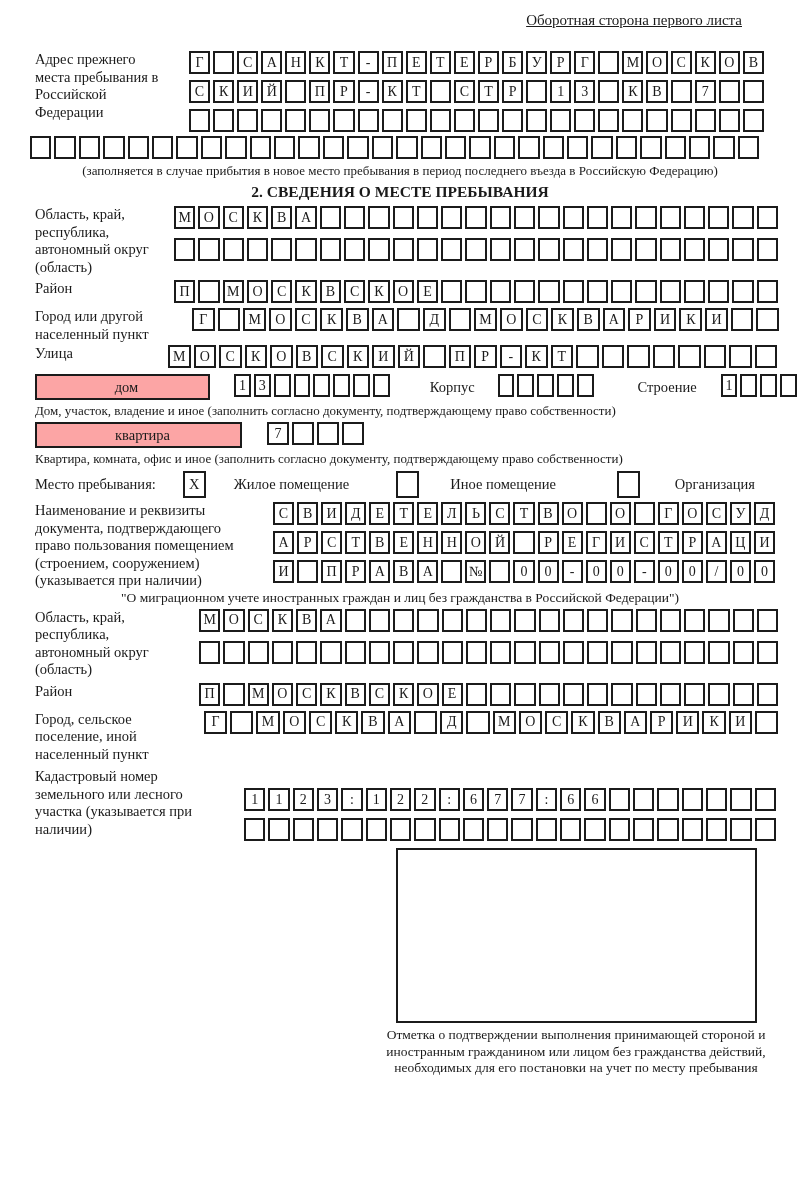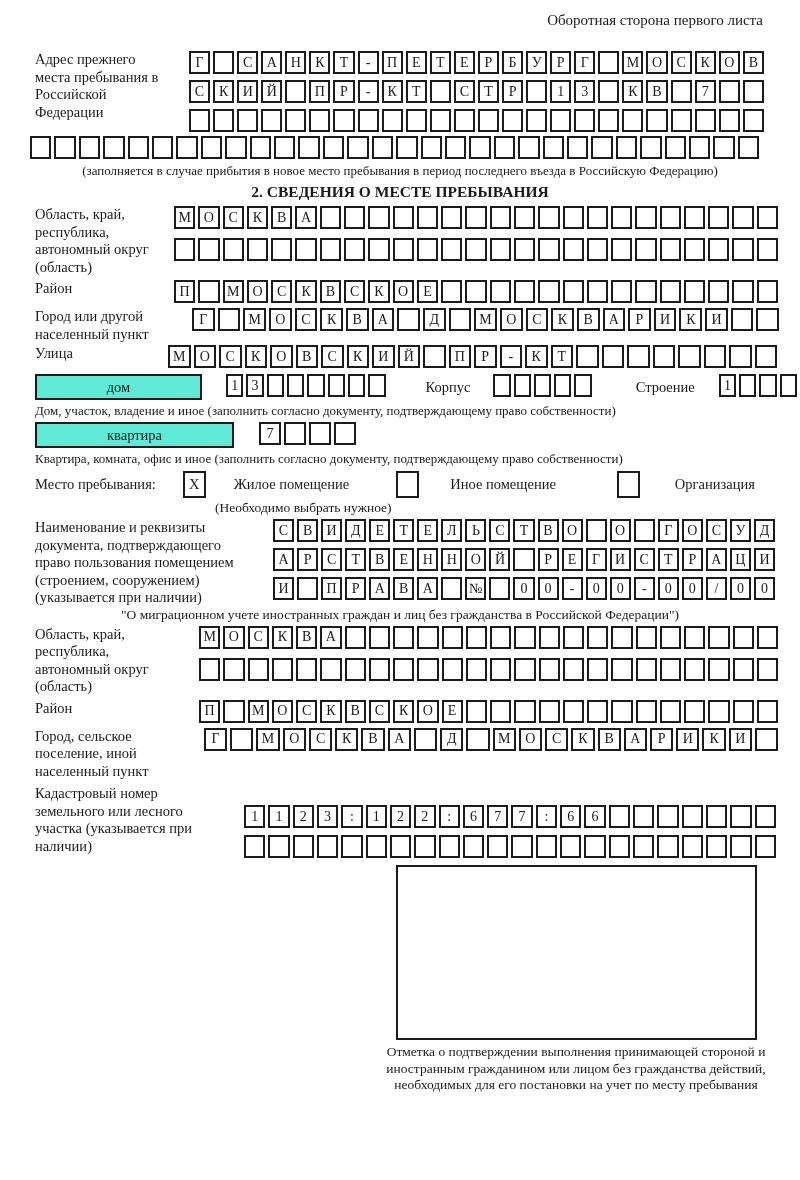--- a/index.html
+++ b/index.html
@@ -1,26 +1,26 @@
 <!DOCTYPE html>
 <html><head>
 <meta charset="utf-8">
 <style>
   html,body{margin:0;padding:0;background:#fff;}
   .page{width:800px;height:1180px;background:#fff;color:#1a1a1a;
         font-family:"Liberation Serif","DejaVu Serif",serif;overflow:hidden;position:relative;}
-  .backside{margin-top:12px;padding-right:37px;text-align:right;font-size:15px;}
+  .backside{margin-top:12px;padding-right:58px;text-align:right;font-size:15px;text-decoration:underline;}
   .row{display:flex;align-items:flex-start;padding-left:35px;gap:19px;}
   .lbl{font-size:14.5px;line-height:17.5px;flex-shrink:0;}
   .rows-col{display:flex;flex-direction:column;}
   .cellrow{display:flex;height:24px;}
   .cell{flex:1 1 0;min-width:0;height:19px;border:2px solid #1b1b1b;margin-right:3px;
         display:flex;align-items:center;justify-content:center;font-size:14px;background:#fff;}
   .boxfield{border:2px solid #1b1b1b;height:22px;display:flex;align-items:center;justify-content:center;
-            font-size:14.5px;flex-shrink:0;background:#5eead4;}
+            font-size:14.5px;flex-shrink:0;background:#fca5a5;padding-left:8px;}
   .note{font-size:13px;line-height:15px;}
   .center{text-align:center;}
   .sec-title{text-align:center;font-weight:bold;font-size:15.5px;line-height:18px;}
   .chk{width:19px;height:23px;border:2px solid #1b1b1b;display:flex;align-items:center;
        justify-content:center;font-size:14.5px;flex-shrink:0;background:#fff;}
   .chklbl{font-size:14.5px;line-height:26px;}
   .stamp-box{border:2px solid #1b1b1b;width:357px;height:171px;background:#fff;}
   .stamp-note{margin-left:371px;width:410px;text-align:center;font-size:13.5px;line-height:16.5px;}
   .mt2{margin-top:2px}.mt3{margin-top:3px}.mt4{margin-top:4px}.mt5{margin-top:5px}
   .mt6{margin-top:6px}.mt8{margin-top:8px}.mt20{margin-top:20px}
@@ -346,21 +346,20 @@
 
   <div class="row mt5">
     <div class="chklbl">Место пребывания:</div>
     <div class="chk" style="margin-left:8px">X</div>
     <div class="chklbl" style="margin-left:9px">Жилое помещение</div>
     <div class="chk" style="margin-left:28px"></div>
     <div class="chklbl" style="margin-left:12px">Иное помещение</div>
     <div class="chk" style="margin-left:42px"></div>
     <div class="chklbl" style="margin-left:16px">Организация</div>
   </div>
-  <div class="note mt2" style="margin-left:215px;font-size:13.5px">(Необходимо выбрать нужное)</div>
 
   <div class="row mt4">
     <div class="lbl" style="width:219px">Наименование и реквизиты документа, подтверждающего право пользования помещением (строением, сооружением) (указывается при наличии)</div>
     <div class="rows-col" style="width:505px">
       <div class="cellrow">
           <span class="cell">С</span>
           <span class="cell">В</span>
           <span class="cell">И</span>
           <span class="cell">Д</span>
           <span class="cell">Е</span>

